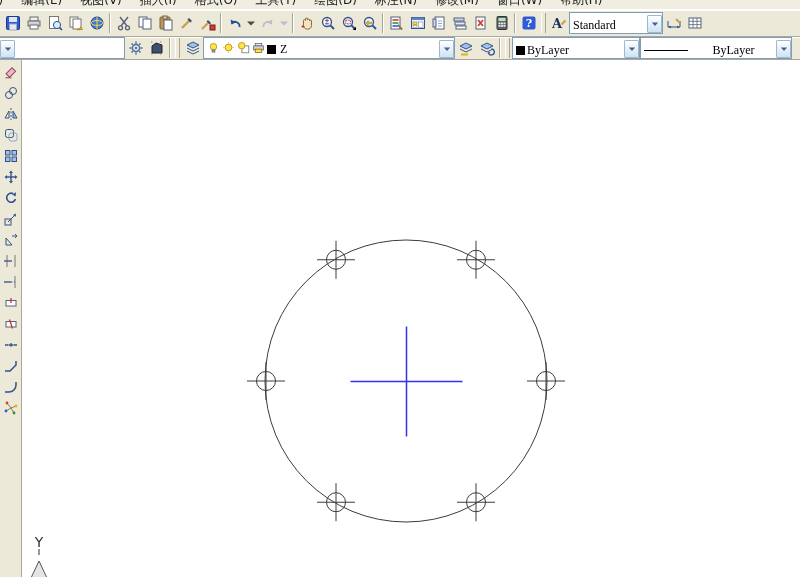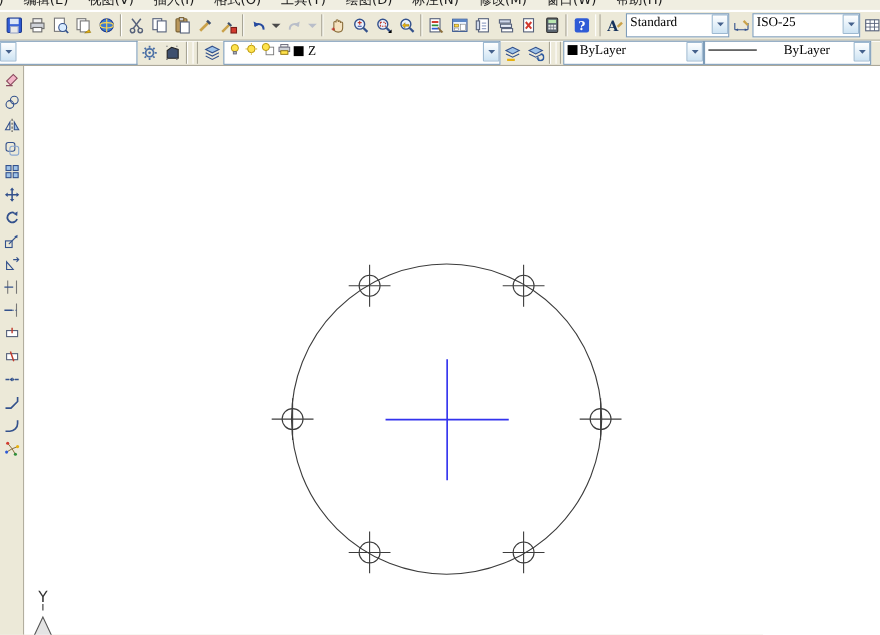--- a/index.html
+++ b/index.html
@@ -18,21 +18,21 @@
   .row1{height:26px;padding-left:2px}
   .row2{height:22px}
   .tb-btn{flex:none;width:21px;height:21px;display:flex;align-items:center;justify-content:center;
           border:1px solid transparent;border-radius:2px;background:transparent;padding:0;cursor:default}
   .tb-btn.narrow{width:12px}
   .tb-btn span{display:flex}
   .sep{flex:none;width:0;height:20px;border-left:1px solid #a8a595;border-right:1px solid #fff;margin:0 2px}
   .grip{flex:none;width:3px;height:20px;border-left:1px solid #fff;border-right:1px solid #a8a595;margin:0 2px}
 
   
-  .combo{flex:none;height:20px;background:#fff;border:1px solid #7f9db9;display:flex;align-items:flex-start;
+  .combo{flex:none;height:20px;background:#fff;border:1px solid #7f9db9;display:flex;align-items:flex-end;
          font-size:12px;font-family:"Liberation Serif","DejaVu Serif",serif;color:#000}
   .combo .val{flex:1;display:flex;align-items:center;gap:2px;padding:0 3px;white-space:nowrap;overflow:hidden}
   .combo-btn{flex:none;width:15px;height:18px;display:flex;align-items:center;justify-content:center;
              background:linear-gradient(#ffffff,#cde3f3);border:1px solid #9db9d1;border-radius:1px;padding:0}
   .w-standard{width:92px}
   .w-iso{width:96px}
   .w-ws{width:124px;border-left:none}
   .w-layer{width:250px}
   .w-color{width:126px}
   .w-lt{width:150px;margin-right:2px}
@@ -328,30 +328,20 @@
       <span>
           <svg width="16" height="16" viewBox="0 0 16 16" aria-hidden="true">
             <line x1="2" y1="12" x2="14" y2="12" stroke="#33518c"></line>
             <path d="M2 12l3-1.2v2.4zM14 12l-3-1.2v2.4z" fill="#33518c"></path>
             <line x1="2" y1="12" x2="2" y2="6" stroke="#33518c"></line>
             <line x1="14" y1="12" x2="14" y2="6" stroke="#33518c"></line>
             <line x1="10" y1="4" x2="14" y2="8" stroke="#caa24a" stroke-width="2"></line>
           </svg>
         </span>
     </button>
-    <div class="combo w-iso">
-      <div class="val">
-          <span>ISO-25</span>
-        </div>
-      <button class="combo-btn">
-        <span><svg width="10" height="10" viewBox="0 0 16 16" aria-hidden="true">
-              <path d="M3 5.5l5 5.5 5-5.5z" fill="#44618c"></path>
-            </svg></span>
-      </button>
-    </div>
     <button class="tb-btn">
       <span>
           <svg width="16" height="16" viewBox="0 0 16 16" aria-hidden="true">
             <rect x="2" y="3" width="12" height="10" fill="#fff" stroke="#56617a"></rect>
             <path d="M2 6.3h12M2 9.6h12M6 3v10M10 3v10" stroke="#56617a" stroke-width=".8" fill="none"></path>
           </svg>
         </span>
     </button>
   </div>
 

